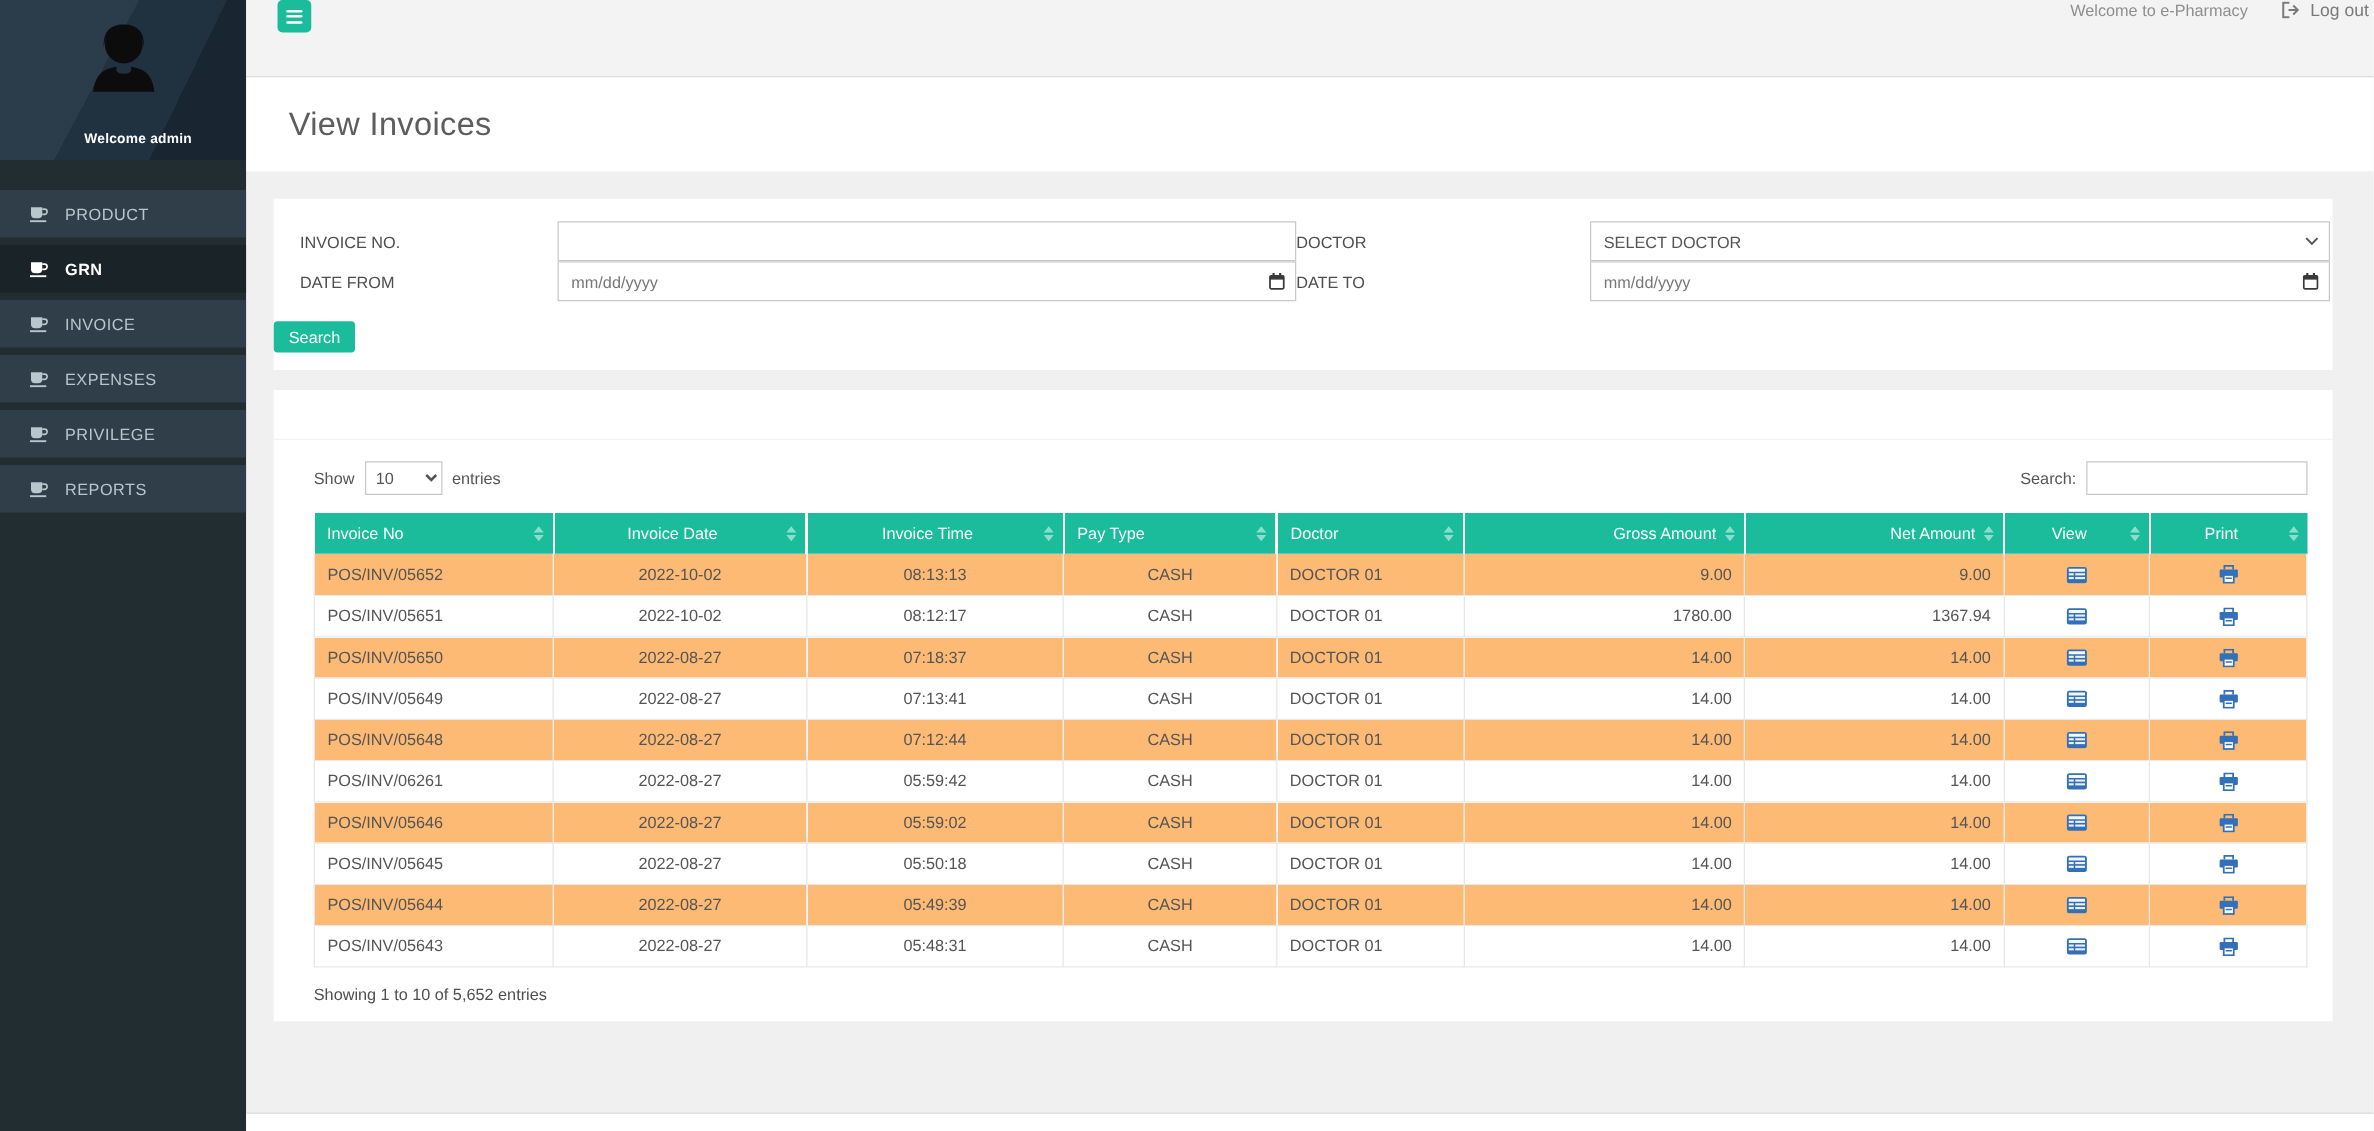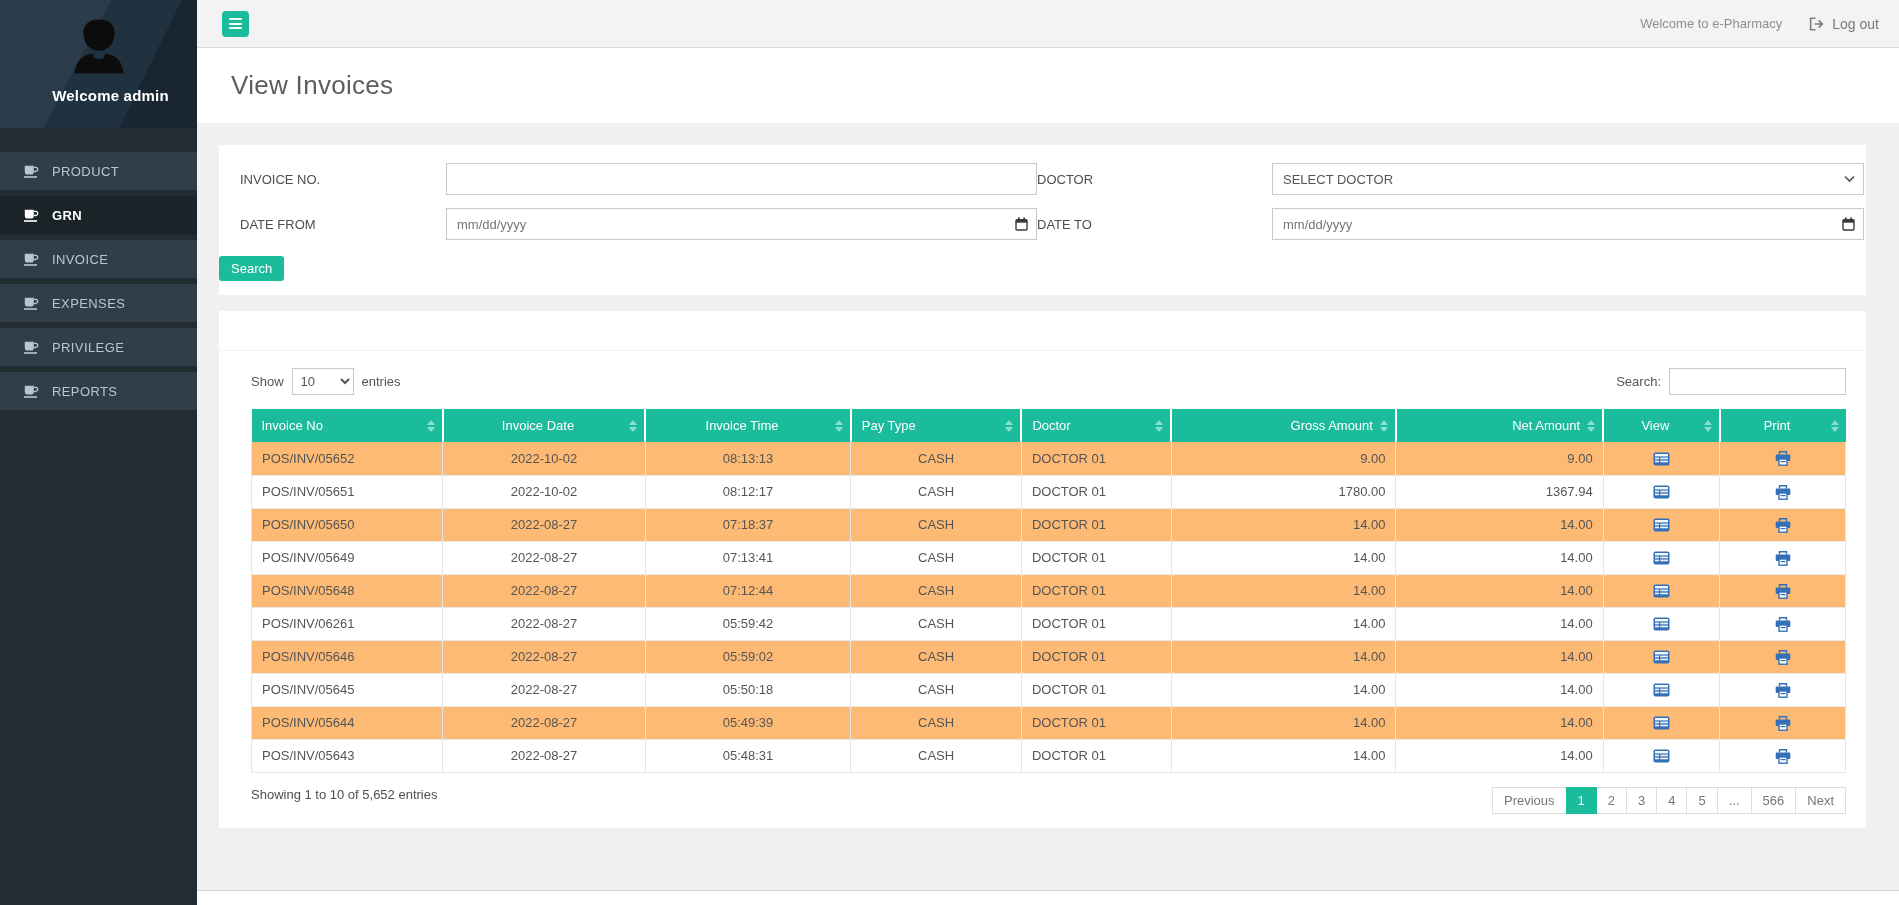--- a/index.html
+++ b/index.html
@@ -14,36 +14,36 @@
   
   .sidebar { width:197px; flex-shrink:0; background:#222d32; }
   .sidebar-header {
     height:128px; padding-top:13px; text-align:center;
     background-color:#203140;
     background-image:
       linear-gradient(118deg, rgba(255,255,255,.05) 0%, rgba(255,255,255,.05) 42%, transparent 42%),
       linear-gradient(296deg, rgba(0,0,0,.22) 0%, rgba(0,0,0,.22) 30%, transparent 30%);
   }
   .avatar { display:inline-block; width:66px; height:66px; }
-  .sidebar-welcome { color:#ffffff; font-size:15px; font-weight:bold; margin-top:4px; letter-spacing:.2px;padding-left:24px; }
+  .sidebar-welcome { color:#ffffff; font-size:11px; font-weight:bold; margin-top:21px; letter-spacing:.2px;padding-left:24px; }
   .menu { list-style:none; margin:24px 0 0 0; padding:0; }
   .menu li {
     height:38px; margin-bottom:6px; display:flex; align-items:center;
     padding-left:23px; gap:13px; color:#b8c7ce; font-size:13px;
     background:#2f3e48; cursor:pointer; letter-spacing:.4px;
   }
   .menu li.active { background:#1a2327; color:#ffffff; font-weight:bold; }
   .menu li .mi { display:inline-flex; width:16px; justify-content:center; }
 
   
   .main { flex:1; min-width:0; display:flex; flex-direction:column; background:#f0f0f0; }
 
   .topbar {
-    height:48px; flex-shrink:0; background:#f3f3f3; border-bottom:1px solid #d9d9d9;
-    display:flex; align-items:center; justify-content:space-between; padding:0 20px 0 25px;
+    height:62px; flex-shrink:0; background:#f3f3f3; border-bottom:1px solid #d9d9d9;
+    display:flex; align-items:flex-start; justify-content:space-between; padding:0 4px 0 25px;
   }
   .hamburger {
     width:27px; height:26px; background:#1abc9c; border:none; border-radius:4px;
     display:flex; flex-direction:column; justify-content:center; align-items:center;
     gap:2.5px; cursor:pointer; padding:0;
   }
   .hamburger .bar { width:13px; height:2px; background:#fff; border-radius:1px; }
   .topbar-right { display:flex; align-items:center; gap:27px; }
   .topbar-welcome { font-size:13px; color:#8e8e8e; }
   .logout { display:flex; align-items:center; gap:8px; font-size:14px; color:#7a7a7a; cursor:pointer; text-decoration:none; }
@@ -51,21 +51,21 @@
   .title-band { height:75px; flex-shrink:0; background:#ffffff; display:flex; align-items:center; padding-left:34px; }
   .title-band h1 { margin:0; font-size:26px; font-weight:400; color:#5d5d5d; letter-spacing:.3px; }
 
   .content { flex:1; padding:22px 33px 0 22px; overflow:hidden; }
   .card { background:#ffffff; }
 
   
   .filter-card { margin-bottom:16px; padding:18px 0 14px 0; }
   .filter-grid {
     display:grid; grid-template-columns:206px 591px 235px 1fr;
-    row-gap:13px; align-items:center; padding:0 2px 0 21px;
+    row-gap:0; align-items:center; padding:0 2px 0 21px;
   }
   .f-label { font-size:13px; color:#4e4e4e; }
   .field { position:relative; }
   .field input, .field select {
     width:100%; height:32px; border:1px solid #c9c9c9; border-radius:0;
     font-family:"Liberation Sans",sans-serif; font-size:13px; color:#555;
     padding:0 10px; background:#fff; outline:none;
   }
   .field input::placeholder { color:#767676; }
   .field select { appearance:none; -webkit-appearance:none; -moz-appearance:none; padding-right:30px; }
@@ -620,31 +620,20 @@
                         <rect x="4" y="8" width="8" height="6.2" fill="#fff" stroke="#3370b7" stroke-width="1.4"></rect>
                         <rect x="5.5" y="10" width="5" height="1.2" fill="#3370b7"></rect>
                       </svg>
                     </span></td>
                 </tr>
               </tbody>
           </table>
 
           <div class="table-footer">
             <span class="pag-info">Showing 1 to 10 of 5,652 entries</span>
-            <div class="pagination" id="pagination">
-                <span class="page-btn">Previous</span>
-                <span class="page-btn active">1</span>
-                <span class="page-btn">2</span>
-                <span class="page-btn">3</span>
-                <span class="page-btn">4</span>
-                <span class="page-btn">5</span>
-                <span class="page-btn ellipsis">...</span>
-                <span class="page-btn">566</span>
-                <span class="page-btn">Next</span>
-              </div>
           </div>
 
         </div>
       </div>
 
     </div>
 
     <footer class="main-footer"></footer>
   </div>
 </div>

